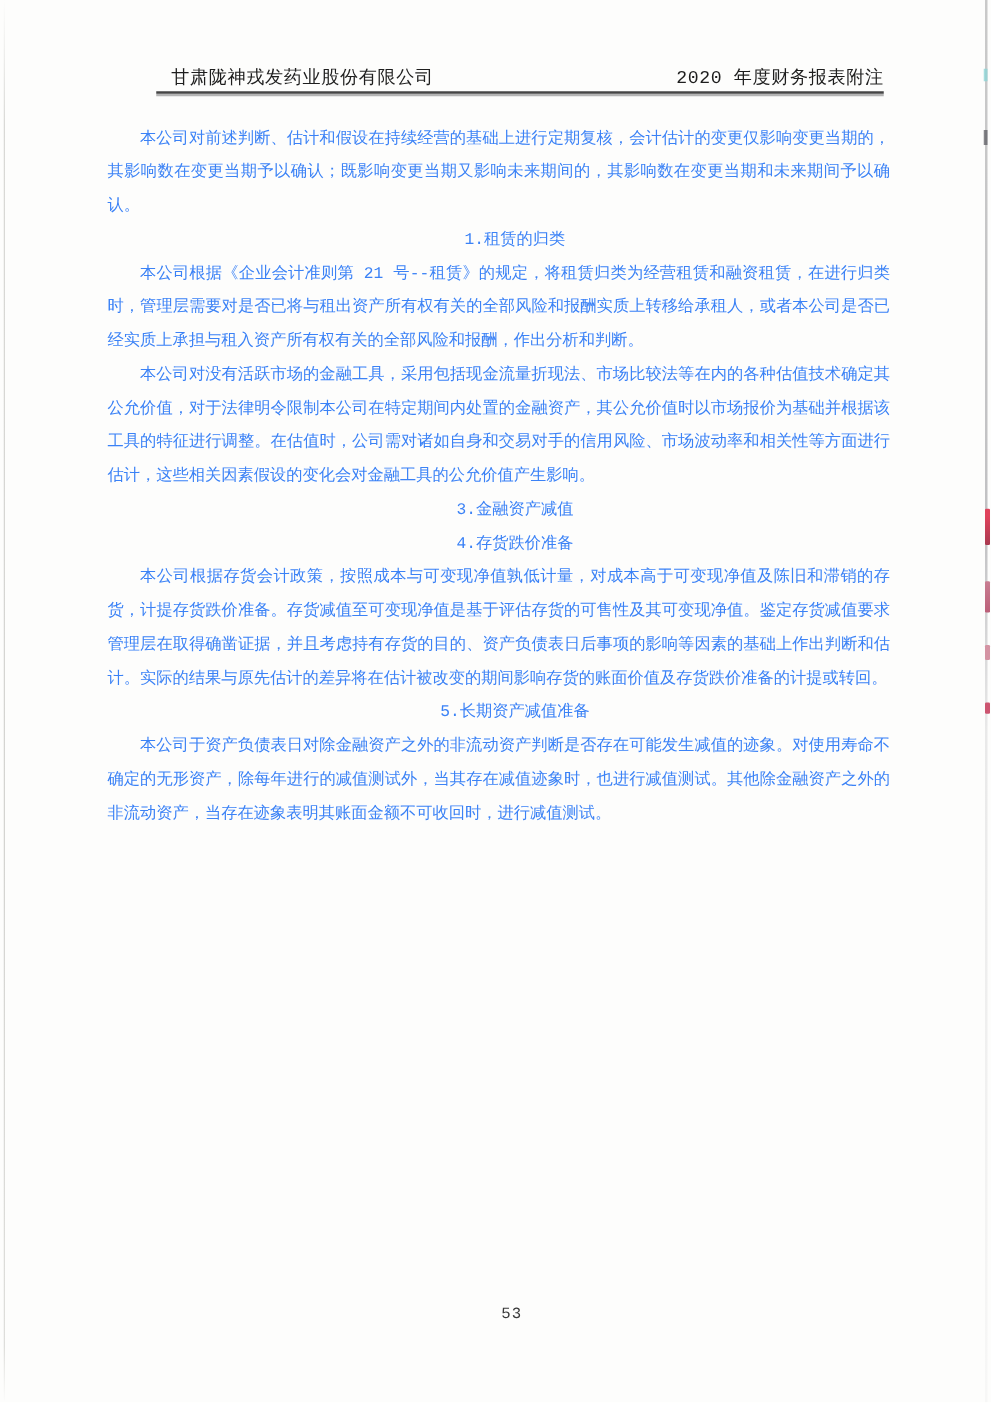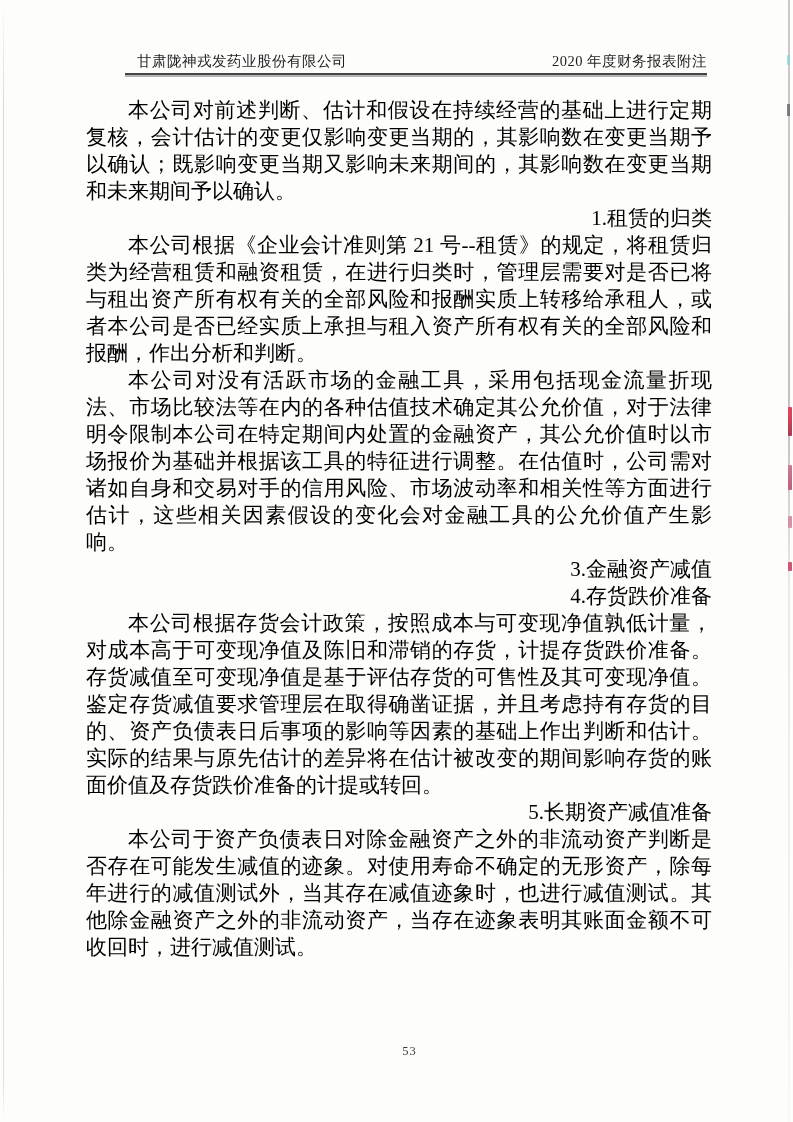--- a/index.html
+++ b/index.html
@@ -2,21 +2,21 @@
 <html><head>
 <meta charset="utf-8">
 <style>
   html, body { margin: 0; padding: 0; background: #ffffff; }
   .page {
     position: relative;
     width: 793px;
     height: 1122px;
     background: #fdfdfc;
     overflow: hidden;
-    font-family: Liberation Serif, serif;
+    font-family: Liberation Mono, monospace;
   }
   
   .scan-edge-left {
     position: absolute; left: 3px; top: 0; width: 1px; height: 1122px;
     background: linear-gradient(to bottom,
       rgba(214,214,211,0) 0%, #d9d9d6 9%, #d4d4d1 60%, #dededb 96%, rgba(214,214,211,0) 100%);
   }
   .scan-edge-right {
     position: absolute; left: 788px; top: 0; width: 2px; height: 1122px;
     background: linear-gradient(to bottom,
@@ -40,25 +40,25 @@
   }
   .header .company { padding-left: 12px; }
   .header-rule {
     position: absolute; left: 125px; top: 73px; width: 582px; height: 2px;
     background: #454545; box-shadow: 0 2px 0 #b4b4b4;
   }
 
   
   .content {
     position: absolute; left: 86px; top: 97px; width: 626px;
-    font-size: 21px; line-height: 27px; color: #000000;
+    font-size: 13px; line-height: 27px; color: #3b82f6;
     text-align: justify; text-justify: inter-ideograph;
   }
   .content p { margin: 0; text-indent: 2em; }
-  .content p.heading { text-align: right; }
+  .content p.heading { text-align: center; }
 
   
   .page-number-row {
     position: absolute; left: 0; top: 1044px; width: 763px;
     text-align: center; font-size: 12.5px; color: #3a3a3a;
   }
   .page-number-row span { display: inline-block; transform: translateX(28px); letter-spacing: 1px; }
 </style>
 </head>
 <body>

